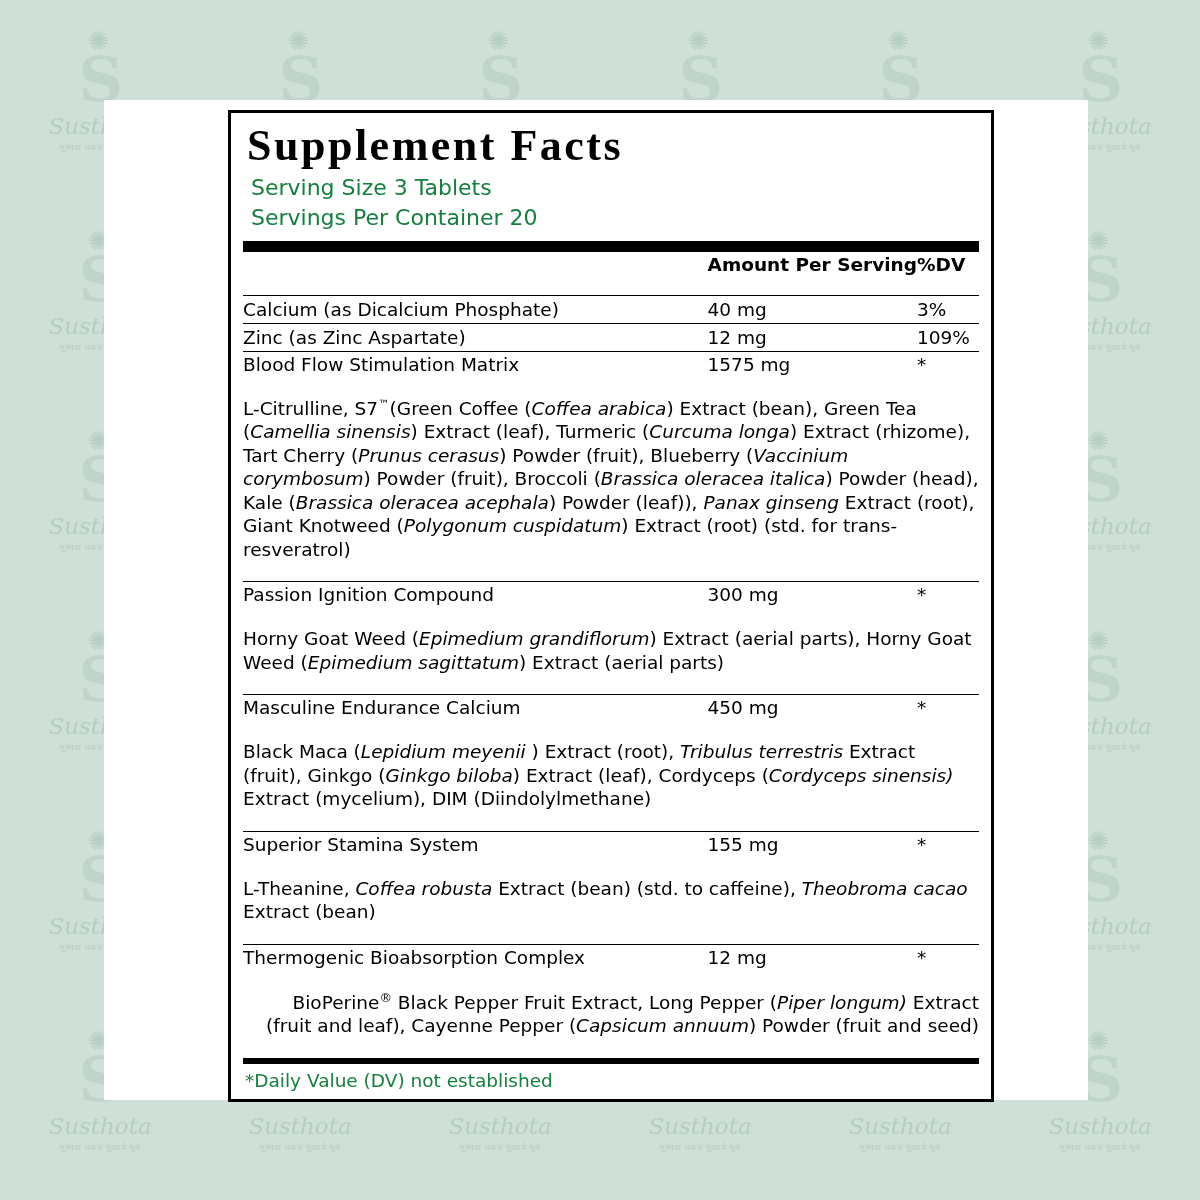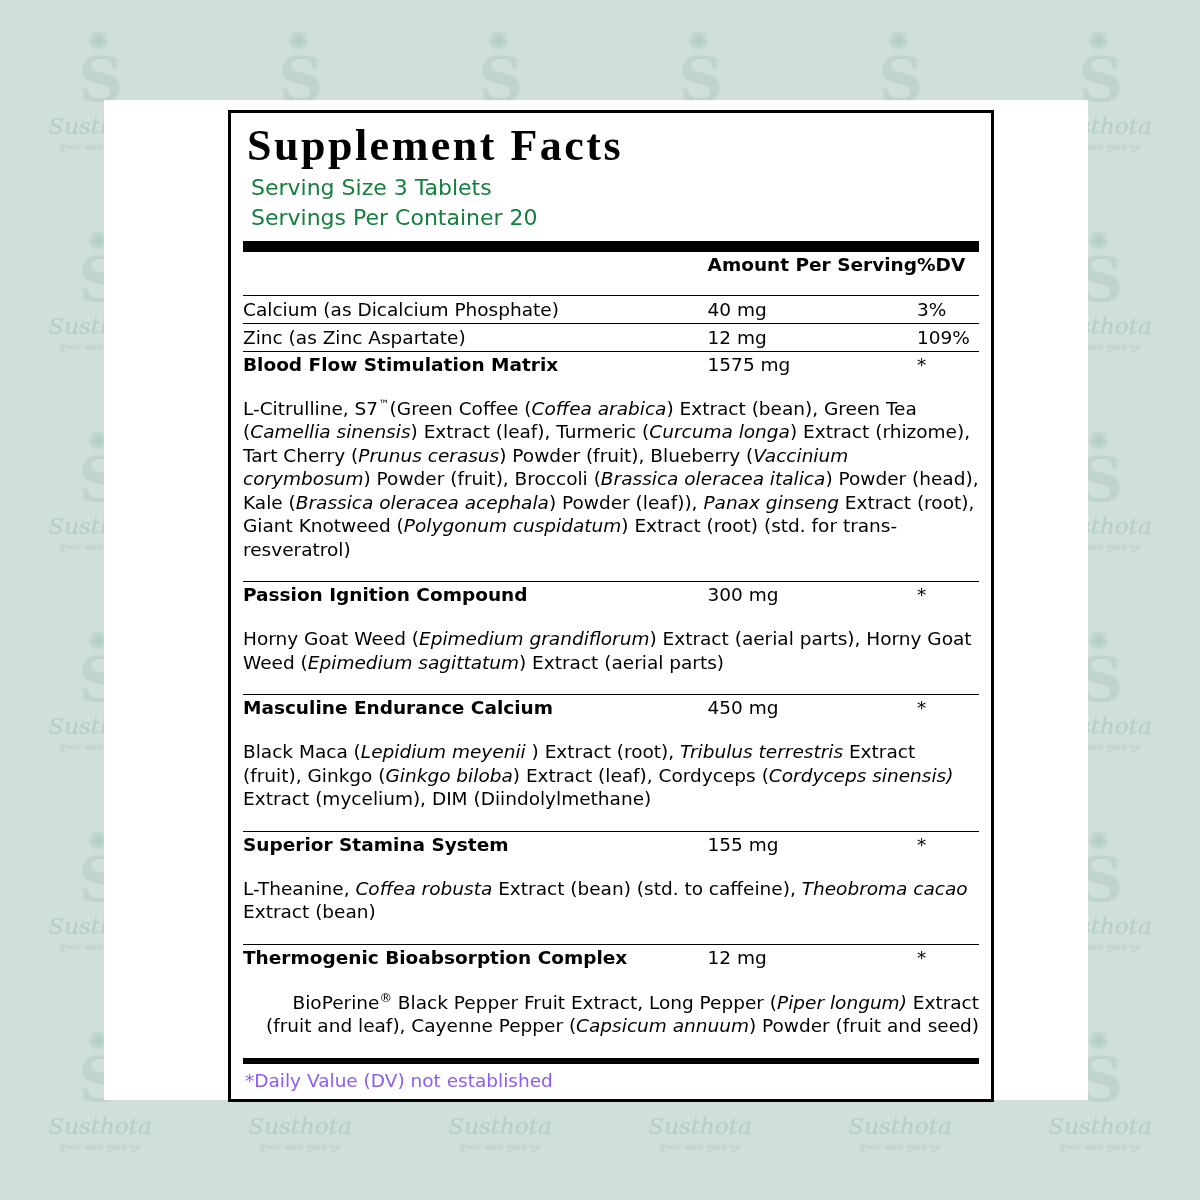--- a/index.html
+++ b/index.html
@@ -132,34 +132,34 @@
   .col-name { text-align: left; }
 
   tr.line-row > td, tr.line-row > th {
     border-bottom: 1px solid #000;
   }
   tr.thickline-row > td {
     border-bottom: 6px solid #000;
     text-align: right;
   }
   tr.nutrient td { padding: 3px 0; }
-  .blend-name { font-weight: bold; margin-top: 44px; }
+  .blend-name { font-weight: normal; margin-top: 44px; }
   .blend-ing {
     padding-left: 22px;
     padding-right: 8px;
     line-height: 1.27;
     font-size: 18.5px;
   }
   .ital { font-style: italic; }
   .star-cell { text-align: right; vertical-align: bottom; }
 
   .footnote {
     font-size: 18.5px;
     margin: 6px 0 2px 2px;
-    color: #8b5cf6;
+    color: #15803d;
   }
 
   .other-ing {
     position: absolute;
     left: 110px;
     top: 908px;
     width: 800px;
     font-size: 19px;
     line-height: 1.45;
     color: #000;

